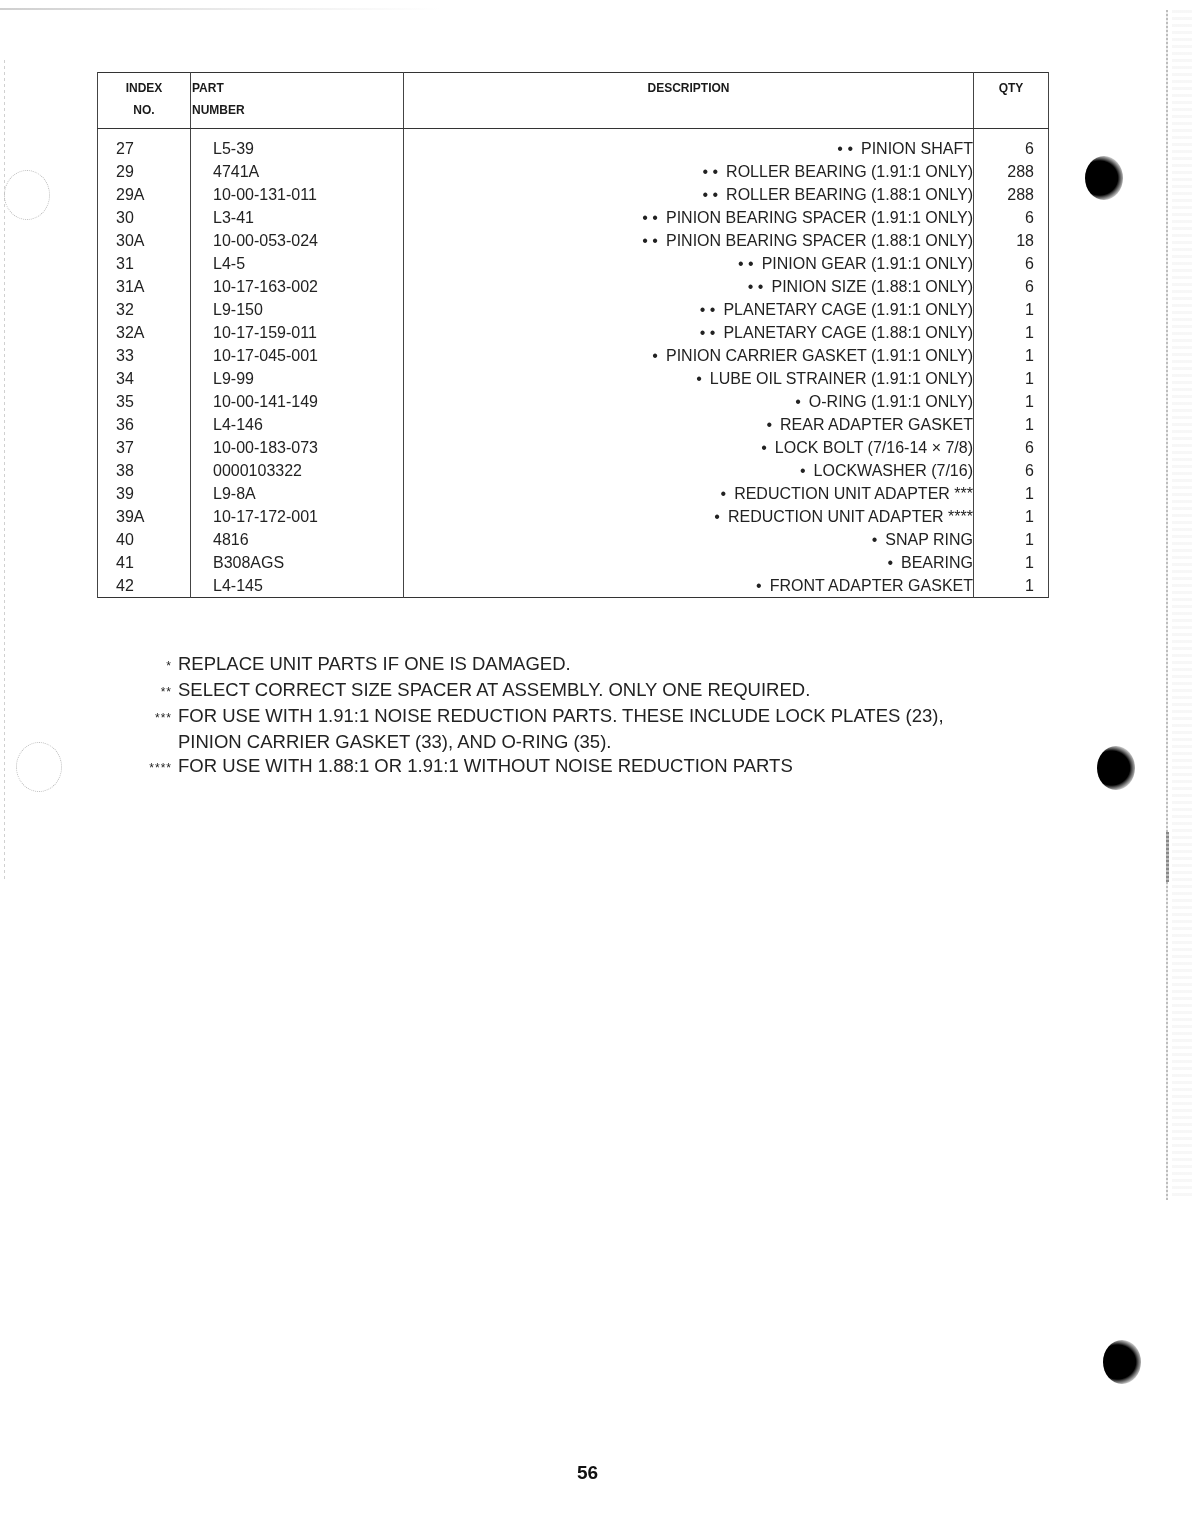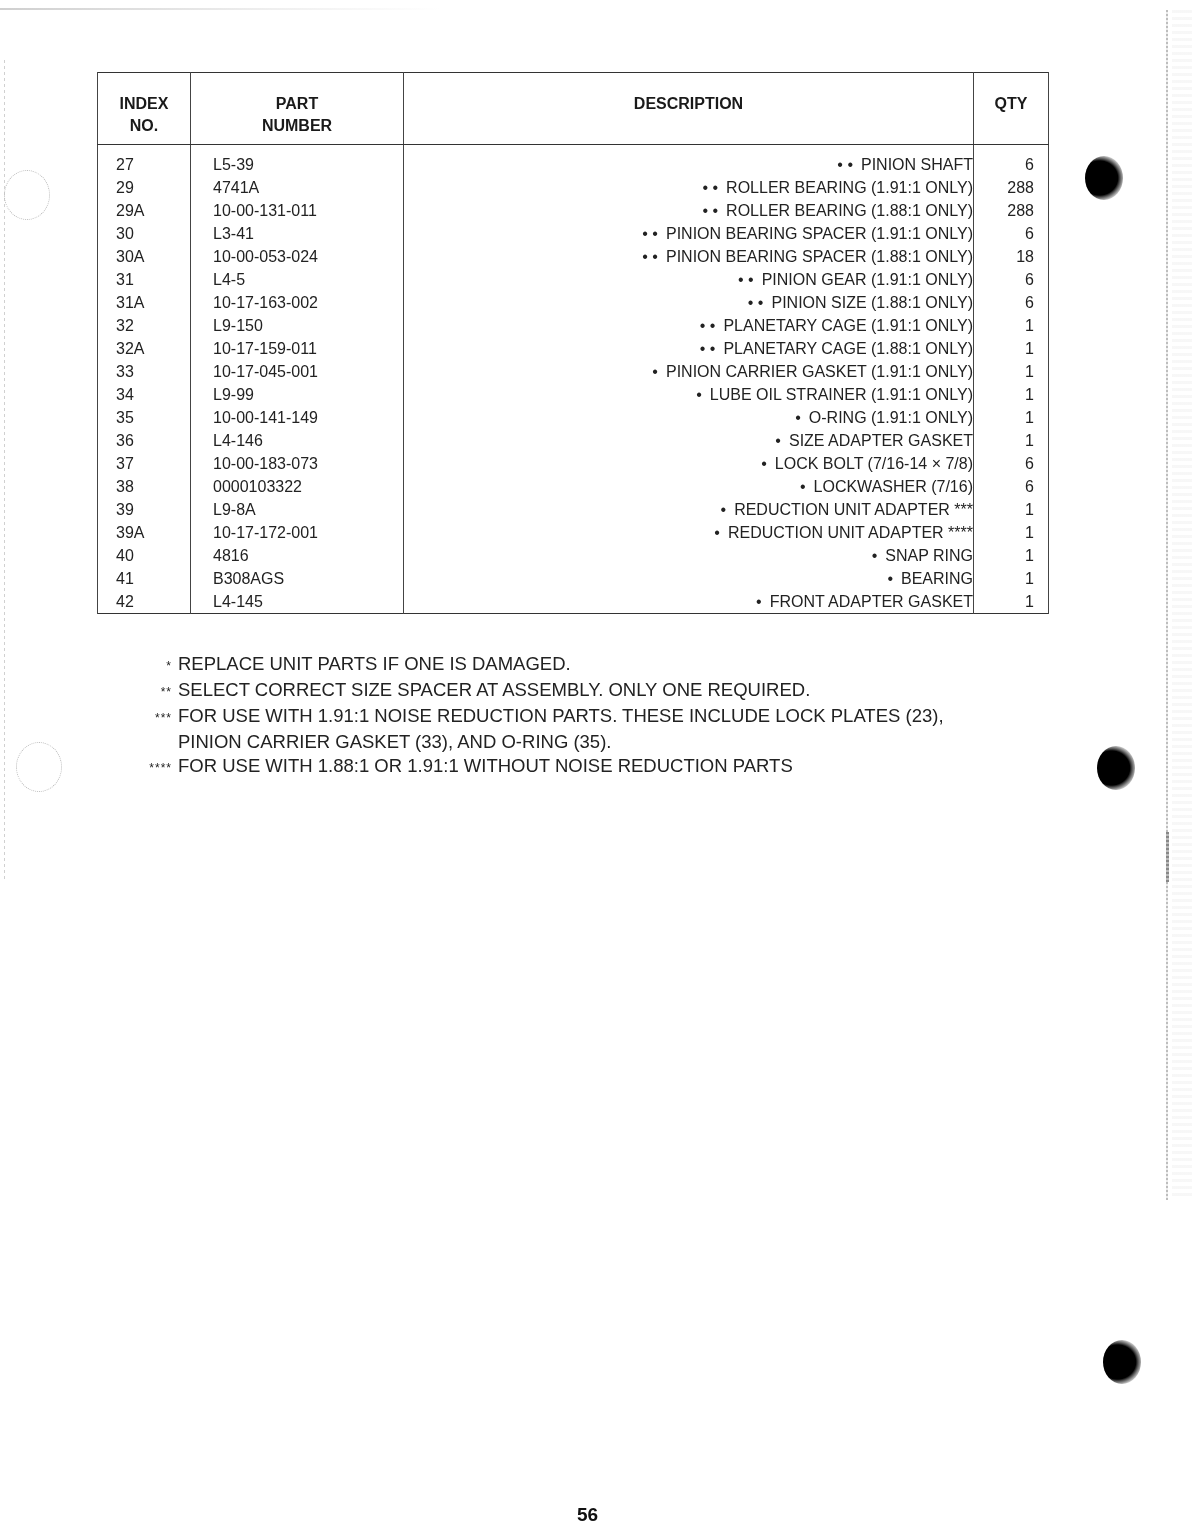--- a/index.html
+++ b/index.html
@@ -21,39 +21,39 @@
 
     .hole { position: absolute; width: 38px; height: 44px; border-radius: 50%;
       background: radial-gradient(ellipse at 38% 50%, #000 0 55%, #555 62%, #bdbdbd 72%, transparent 80%); }
     .ghost-hole { position: absolute; width: 44px; height: 48px; border-radius: 50%;
       border: 1px dotted #b8b8b8; }
 
     .parts-table { position: absolute; left: 97px; top: 72px; width: 952px;
       border-collapse: collapse; border: 1.5px solid #333; font-size: 16px; }
     .parts-table th, .parts-table td { border-left: 1px solid #444; border-right: 1px solid #444; }
     .parts-table thead th { border-bottom: 1.5px solid #333; font-weight: bold;
-      font-size: 16px; vertical-align: top; padding-top: 20px; height: 50px; line-height: 22px; }
+      font-size: 12px; vertical-align: top; padding-top: 4px; height: 50px; line-height: 22px; }
     .col-index { width: 90px; text-align: center; }
-    .col-part { width: 210px; text-align: center; }
+    .col-part { width: 210px; text-align: left; }
     .col-desc { text-align: center; }
     .col-qty { width: 72px; text-align: center; }
     .parts-table tbody td { height: 23px; padding: 0; line-height: 23px; color: #222; }
     .parts-table tbody tr:first-child td { padding-top: 8px; }
     .td-index { padding-left: 18px !important; }
     .td-part { padding-left: 22px !important; }
     .td-desc { padding-left: 20px !important; text-align: right; }
     .td-qty { text-align: right; padding-right: 14px !important; }
 
     .notes { position: absolute; left: 120px; top: 652px; font-size: 18.5px; line-height: 24px; color: #222; }
     .note { display: flex; }
     .note-mark { width: 52px; text-align: right; padding-right: 6px; font-size: 12px; letter-spacing: 1px; padding-top: 2px; }
     .note-text { }
     .note-cont { padding-left: 58px; }
 
-    .page-number { position: absolute; left: 577px; top: 1504px; font-size: 19px; font-weight: bold; color: #111; }
+    .page-number { position: absolute; left: 577px; top: 1462px; font-size: 19px; font-weight: bold; color: #111; }
   </style>
 </head>
 <body>
 
 <div class="top-smudge"></div>
 <div class="left-edge"></div>
 <div class="right-strip"></div>
 <div class="right-edge"></div>
 <div class="right-edge-dark"></div>
 
@@ -147,21 +147,21 @@
       </tr>
       <tr>
         <td class="td-index">35</td>
         <td class="td-part">10-00-141-149</td>
         <td class="td-desc"><span class="bullet-group" style="margin-right: 8px;">•</span><span>O-RING (1.91:1 ONLY)</span></td>
         <td class="td-qty">1</td>
       </tr>
       <tr>
         <td class="td-index">36</td>
         <td class="td-part">L4-146</td>
-        <td class="td-desc"><span class="bullet-group" style="margin-right: 8px;">•</span><span>SIZE ADAPTER GASKET</span></td>
+        <td class="td-desc"><span class="bullet-group" style="margin-right: 8px;">•</span><span>REAR ADAPTER GASKET</span></td>
         <td class="td-qty">1</td>
       </tr>
       <tr>
         <td class="td-index">37</td>
         <td class="td-part">10-00-183-073</td>
         <td class="td-desc"><span class="bullet-group" style="margin-right: 8px;">•</span><span>LOCK BOLT (7/16-14 × 7/8)</span></td>
         <td class="td-qty">6</td>
       </tr>
       <tr>
         <td class="td-index">38</td>

